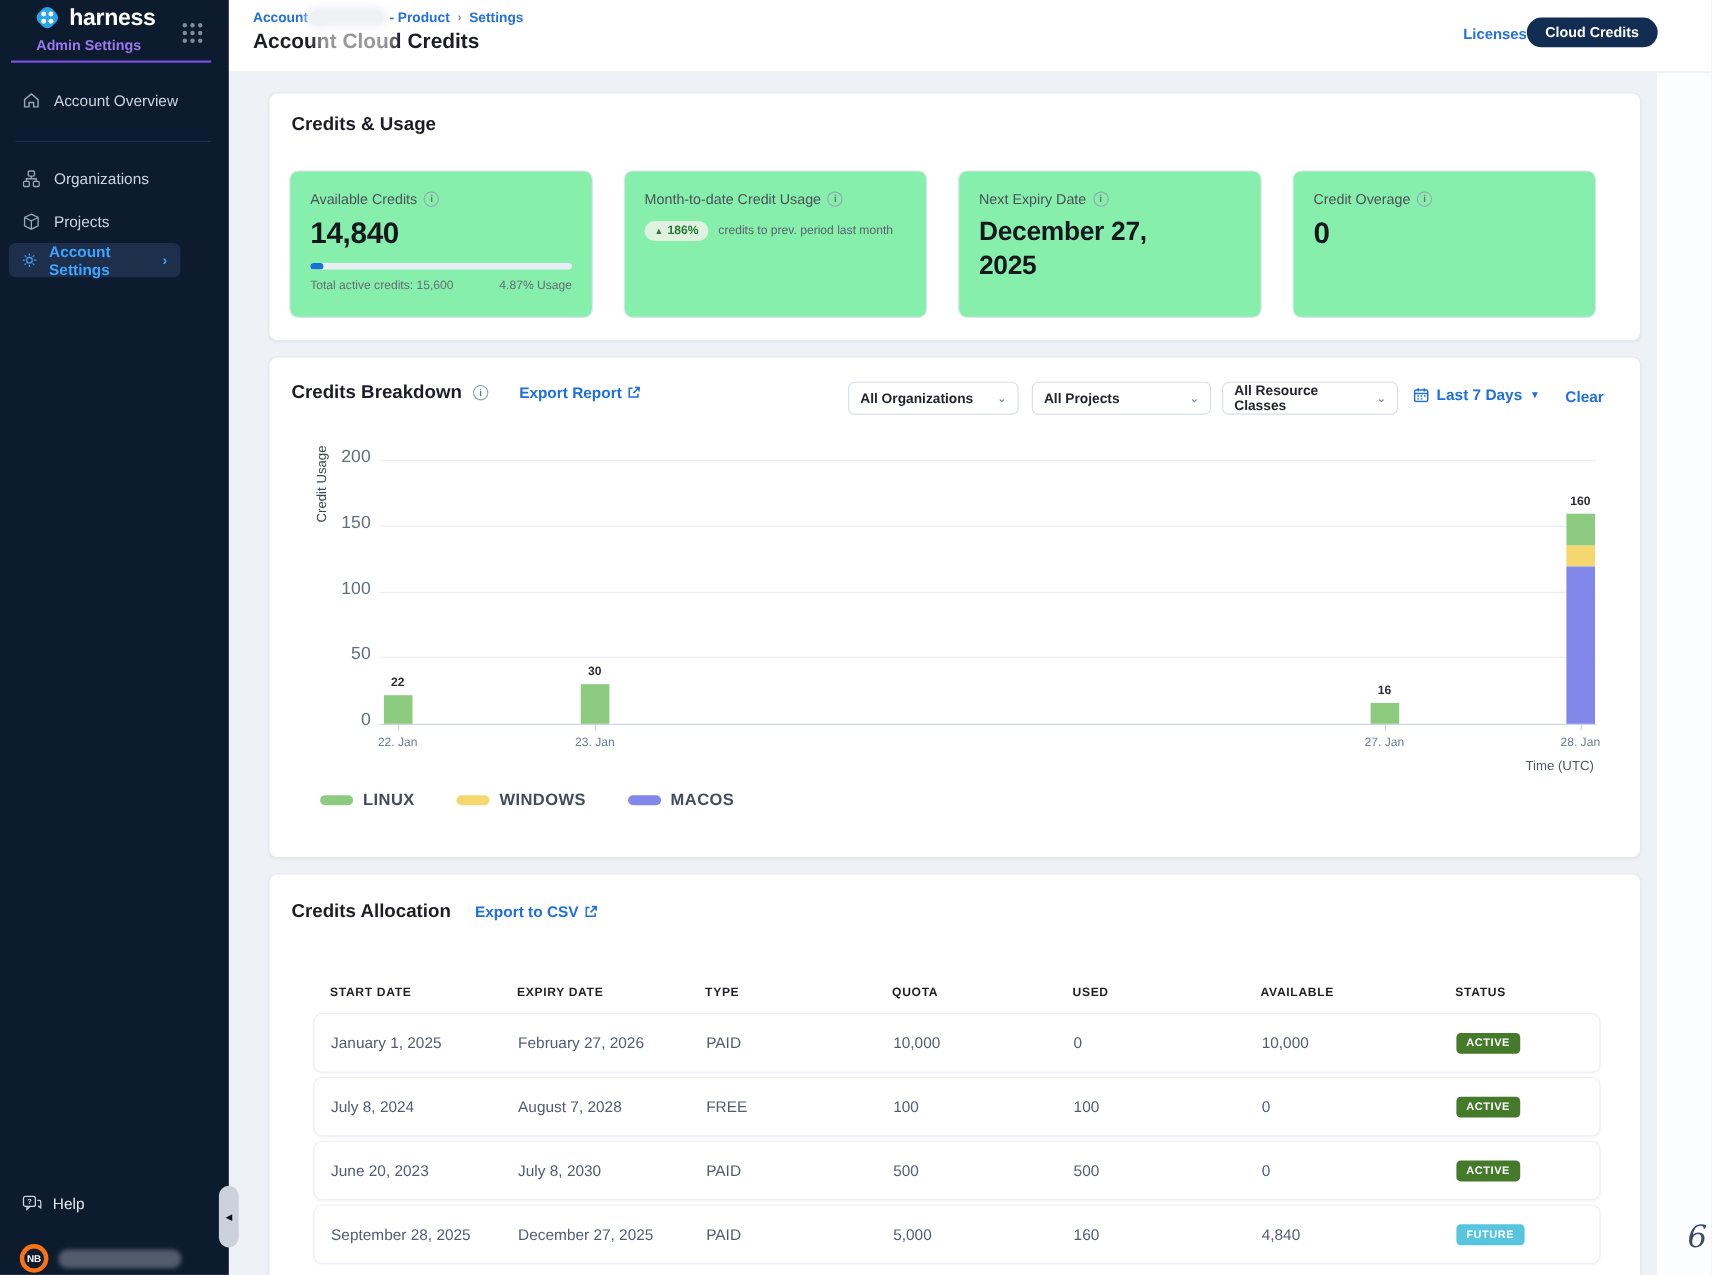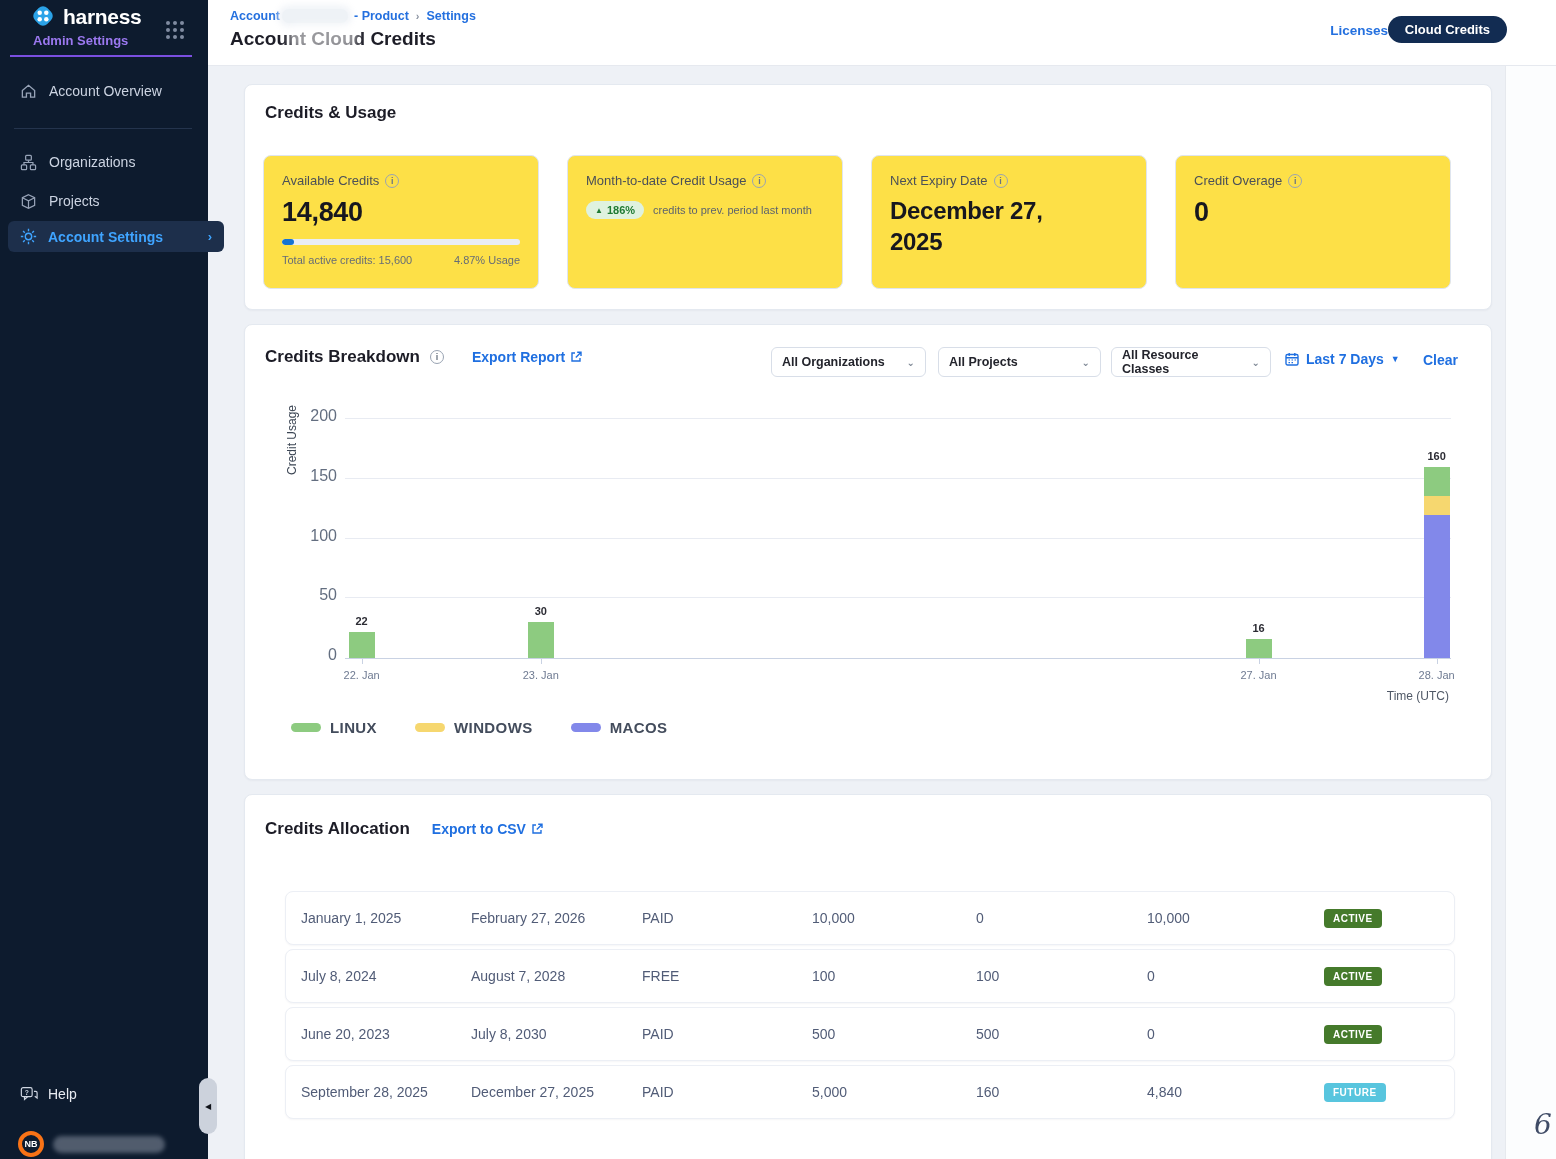--- a/index.html
+++ b/index.html
@@ -14,21 +14,21 @@
   .sidebar { position: absolute; left: 0; top: 0; width: 208px; height: 1159px; background: #0d1b2e; z-index: 5; }
   .logo-row { position: absolute; top: 3px; left: 30px; display: flex; align-items: flex-end; gap: 7px; }
   .brand { color: #ffffff; font-size: 21px; font-weight: 700; letter-spacing: -0.3px; }
   .grid-menu { position: absolute; top: 21px; left: 166px; display: grid; grid-template-columns: repeat(3, 4px); grid-gap: 3px; cursor: pointer; }
   .grid-menu span { width: 4px; height: 4px; border-radius: 50%; background: #7f8ba0; }
   .subtitle { position: absolute; top: 33px; left: 33px; color: #9b78f0; font-size: 13px; font-weight: 700; }
   .purple-line { position: absolute; top: 55px; left: 10px; width: 182px; height: 2px; background: #7a4fe0; }
   .nav-item { position: absolute; left: 0; width: 208px; height: 34px; display: flex; align-items: center; gap: 12px; padding-left: 20px; color: #ccd4e2; font-size: 14px; cursor: pointer; }
   .nav-item svg { flex: 0 0 auto; }
   .nav-divider { position: absolute; top: 128px; left: 14px; width: 178px; height: 1px; background: #24344d; }
-  .nav-active { position: absolute; top: 221px; left: 8px; width: 216px; height: 31px; background: #1d2f4b; border-radius: 6px; display: flex; align-items: center; gap: 11px; padding-left: 12px; color: #3fa4ff; font-size: 14px; font-weight: 700; cursor: pointer; }
+  .nav-active { position: absolute; top: 221px; left: 8px; width: 156px; height: 31px; background: #1d2f4b; border-radius: 6px; display: flex; align-items: center; gap: 11px; padding-left: 12px; color: #3fa4ff; font-size: 14px; font-weight: 700; cursor: pointer; }
   .nav-active .chev { margin-left: auto; margin-right: 12px; font-size: 13px; font-weight: 700; }
   .help-row { position: absolute; top: 1086px; left: 20px; display: flex; align-items: center; gap: 10px; color: #e8ecf2; font-size: 14px; cursor: pointer; }
   .avatar-row { position: absolute; top: 1131px; left: 18px; display: flex; align-items: center; gap: 9px; }
   .avatar { width: 26px; height: 26px; border-radius: 50%; border: 4px solid #f97316; color: #ffffff; font-size: 9px; font-weight: 700; display: flex; align-items: center; justify-content: center; }
   .name-blob { width: 112px; height: 17px; border-radius: 9px; background: #5d6879; filter: blur(2px); opacity: .85; }
   .collapse-handle { position: absolute; left: 199px; top: 1078px; width: 18px; height: 56px; background: #ccd2dc; border-radius: 9px; z-index: 6; display: flex; align-items: center; justify-content: center; color: #10131a; font-size: 8px; cursor: pointer; }
   
   .header { position: absolute; left: 208px; top: 0; width: 1348px; height: 66px; background: #ffffff; border-bottom: 1px solid #e6e9ef; z-index: 2; }
   .breadcrumb { position: absolute; top: 9px; left: 22px; font-size: 12.5px; font-weight: 700; color: #2470df; display: flex; align-items: center; }
   .crumb-blob { display: inline-block; width: 66px; height: 14px; margin: 0 6px 0 2px; border-radius: 8px; background: #eef2f6; box-shadow: 0 0 6px 4px rgba(240,243,247,.9); }
@@ -37,21 +37,21 @@
   .title-smudge { position: absolute; top: 24px; left: 80px; width: 70px; height: 26px; background: rgba(255,255,255,.55); filter: blur(4px); border-radius: 12px; pointer-events: none; }
   .licenses-link { position: absolute; top: 23px; right: 168px; color: #2470df; font-size: 13.5px; font-weight: 700; cursor: pointer; }
   .pill-btn { position: absolute; top: 16px; right: 49px; height: 27px; padding: 0 17px; background: #122c52; border-radius: 14px; color: #ffffff; font-size: 13px; font-weight: 700; line-height: 27px; cursor: pointer; }
   
   .panel { position: absolute; background: #ffffff; border: 1px solid #e4e9f0; border-radius: 8px; box-shadow: 0 1px 2px rgba(20,30,50,.04); }
   .panel-title { font-size: 17px; font-weight: 700; color: #1c1c26; }
   .info { display: inline-flex; width: 14px; height: 14px; border: 1px solid #99a3b2; border-radius: 50%; font-size: 9px; font-weight: 700; color: #6b7480; align-items: center; justify-content: center; vertical-align: middle; }
   .blue-link { color: #1f6fe0; font-size: 14px; font-weight: 700; cursor: pointer; display: inline-flex; align-items: center; gap: 5px; }
   
   .cards-row { position: absolute; top: 70px; left: 18px; display: flex; gap: 28px; }
-  .stat-card { width: 276px; height: 134px; border: 1px solid #dfe5ee; border-radius: 8px; padding: 17px 18px; background: #fde047; }
+  .stat-card { width: 276px; height: 134px; border: 1px solid #dfe5ee; border-radius: 8px; padding: 17px 18px; background: #86efac; }
   .stat-label { font-size: 13px; color: #4b5058; display: flex; align-items: center; gap: 6px; }
   .stat-value { font-size: 27px; font-weight: 700; color: #17171f; margin-top: 9px; letter-spacing: -0.3px; }
   .stat-value.wrap { font-size: 24px; line-height: 1.3; margin-top: 7px; }
   .progress-track { margin-top: 11px; height: 6px; border-radius: 3px; background: #e9edf4; overflow: hidden; }
   .progress-fill { height: 100%; border-radius: 3px; background: #1773d0; }
   .stat-footer { display: flex; justify-content: space-between; margin-top: 9px; font-size: 11px; color: #666c76; }
   .badge-row { display: flex; align-items: center; gap: 9px; margin-top: 13px; }
   .pct-badge { background: #dff2df; border-radius: 10px; padding: 3px 9px; font-size: 11px; font-weight: 700; color: #1f7a33; display: inline-flex; align-items: center; gap: 4px; }
   .pct-badge .tri { font-size: 8px; }
   .badge-note { font-size: 11px; color: #5c636e; }
@@ -318,20 +318,29 @@
   <div class="alloc-header">
     <span class="panel-title">Credits Allocation</span>
     <span class="blue-link">
       <span>Export to CSV</span>
       <svg width="12" height="12" viewBox="0 0 12 12" fill="none" stroke="#1f6fe0" stroke-width="1.4">
         <path d="M5 2H2v8h8V7M7.2 1.2H11v3.8M11 1.2 5.8 6.4"></path>
       </svg>
     </span>
   </div>
   <div class="table">
+    <div class="thead" id="alloc-head">
+        <div>START DATE</div>
+        <div>EXPIRY DATE</div>
+        <div>TYPE</div>
+        <div>QUOTA</div>
+        <div>USED</div>
+        <div>AVAILABLE</div>
+        <div>STATUS</div>
+      </div>
     <div id="alloc-rows">
         <div class="trow">
           <div>January 1, 2025</div>
           <div>February 27, 2026</div>
           <div>PAID</div>
           <div>10,000</div>
           <div>0</div>
           <div>10,000</div>
           <div><span class="status-badge" style="background: rgb(69, 122, 43);">ACTIVE</span></div>
         </div>

